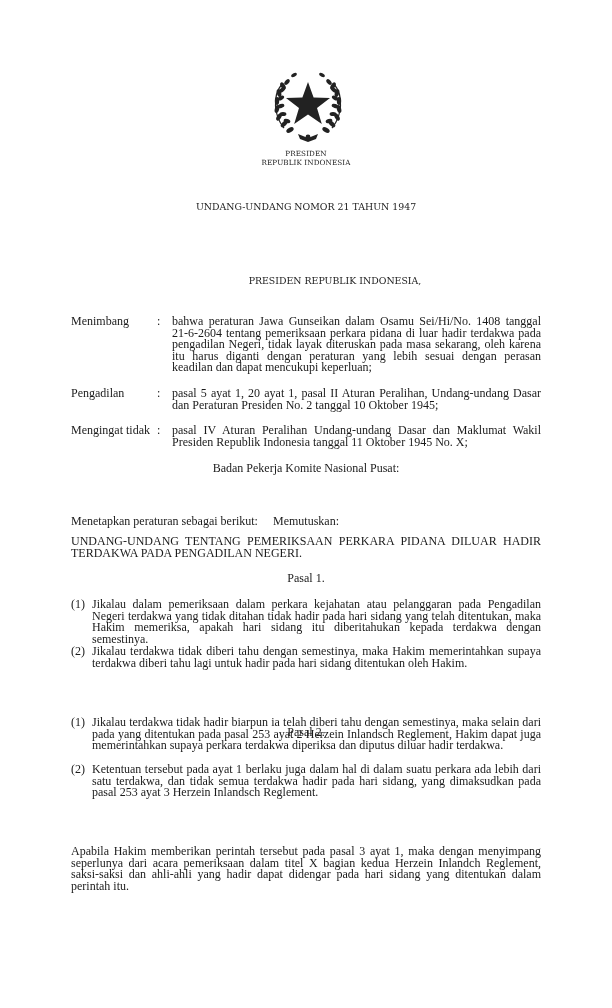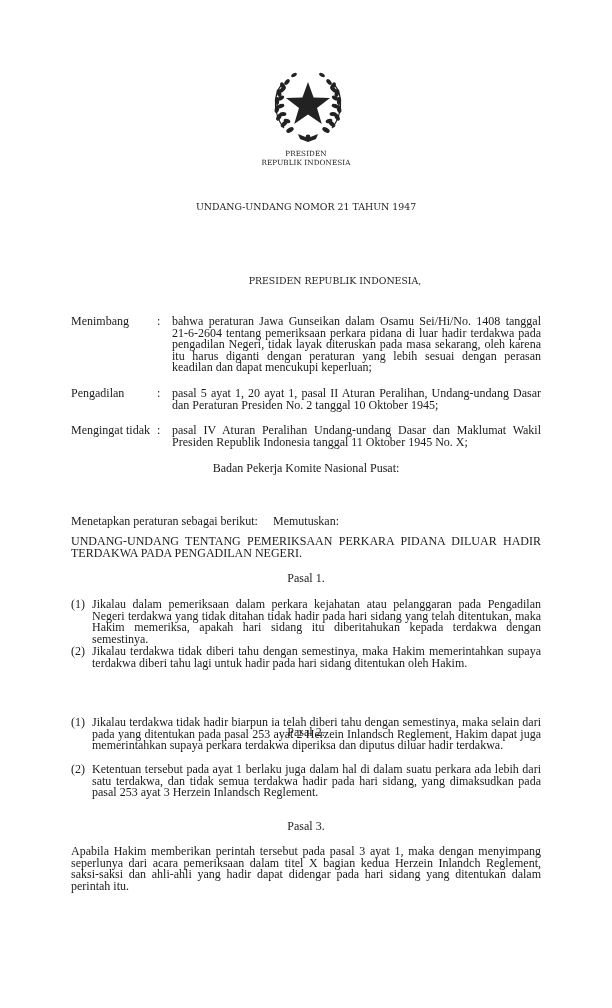--- a/index.html
+++ b/index.html
@@ -126,17 +126,16 @@
   <div class="item body" style="top:705px; height:48px;">
     <span class="num">(1)</span>
     <span class="text">Jikalau terdakwa tidak hadir biarpun ia telah diberi tahu dengan semestinya, maka selain dari pada yang ditentukan pada pasal 253 ayat 2 Herzein Inlandsch Reglement, Hakim dapat juga memerintahkan supaya perkara terdakwa diperiksa dan diputus diluar hadir terdakwa.</span>
   </div>
 
   <div class="item body" style="top:752px; height:36px;">
     <span class="num">(2)</span>
     <span class="text">Ketentuan tersebut pada ayat 1 berlaku juga dalam hal di dalam suatu perkara ada lebih dari satu terdakwa, dan tidak semua terdakwa hadir pada hari sidang, yang dimaksudkan pada pasal 253 ayat 3 Herzein Inlandsch Reglement.</span>
   </div>
 
-  <div class="pasal body" style="top:809px;">Pasal 3.</div>
 
   <div class="para body" style="top:834px;">Apabila Hakim memberikan perintah tersebut pada pasal 3 ayat 1, maka dengan menyimpang seperlunya dari acara pemeriksaan dalam titel X bagian kedua Herzein Inlandch Reglement, saksi-saksi dan ahli-ahli yang hadir dapat didengar pada hari sidang yang ditentukan dalam perintah itu.</div>
 
 </div>
 
 </body></html>

